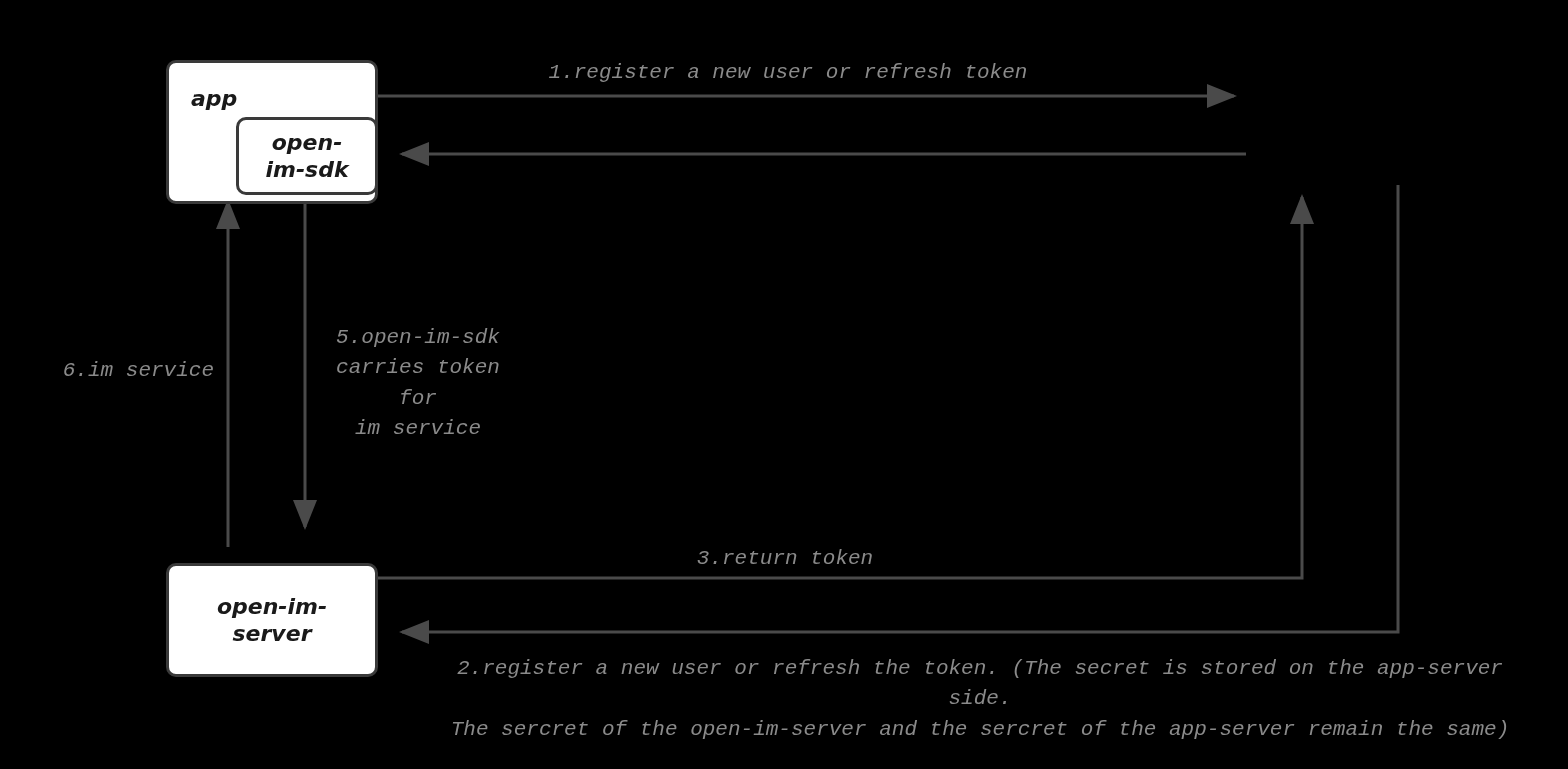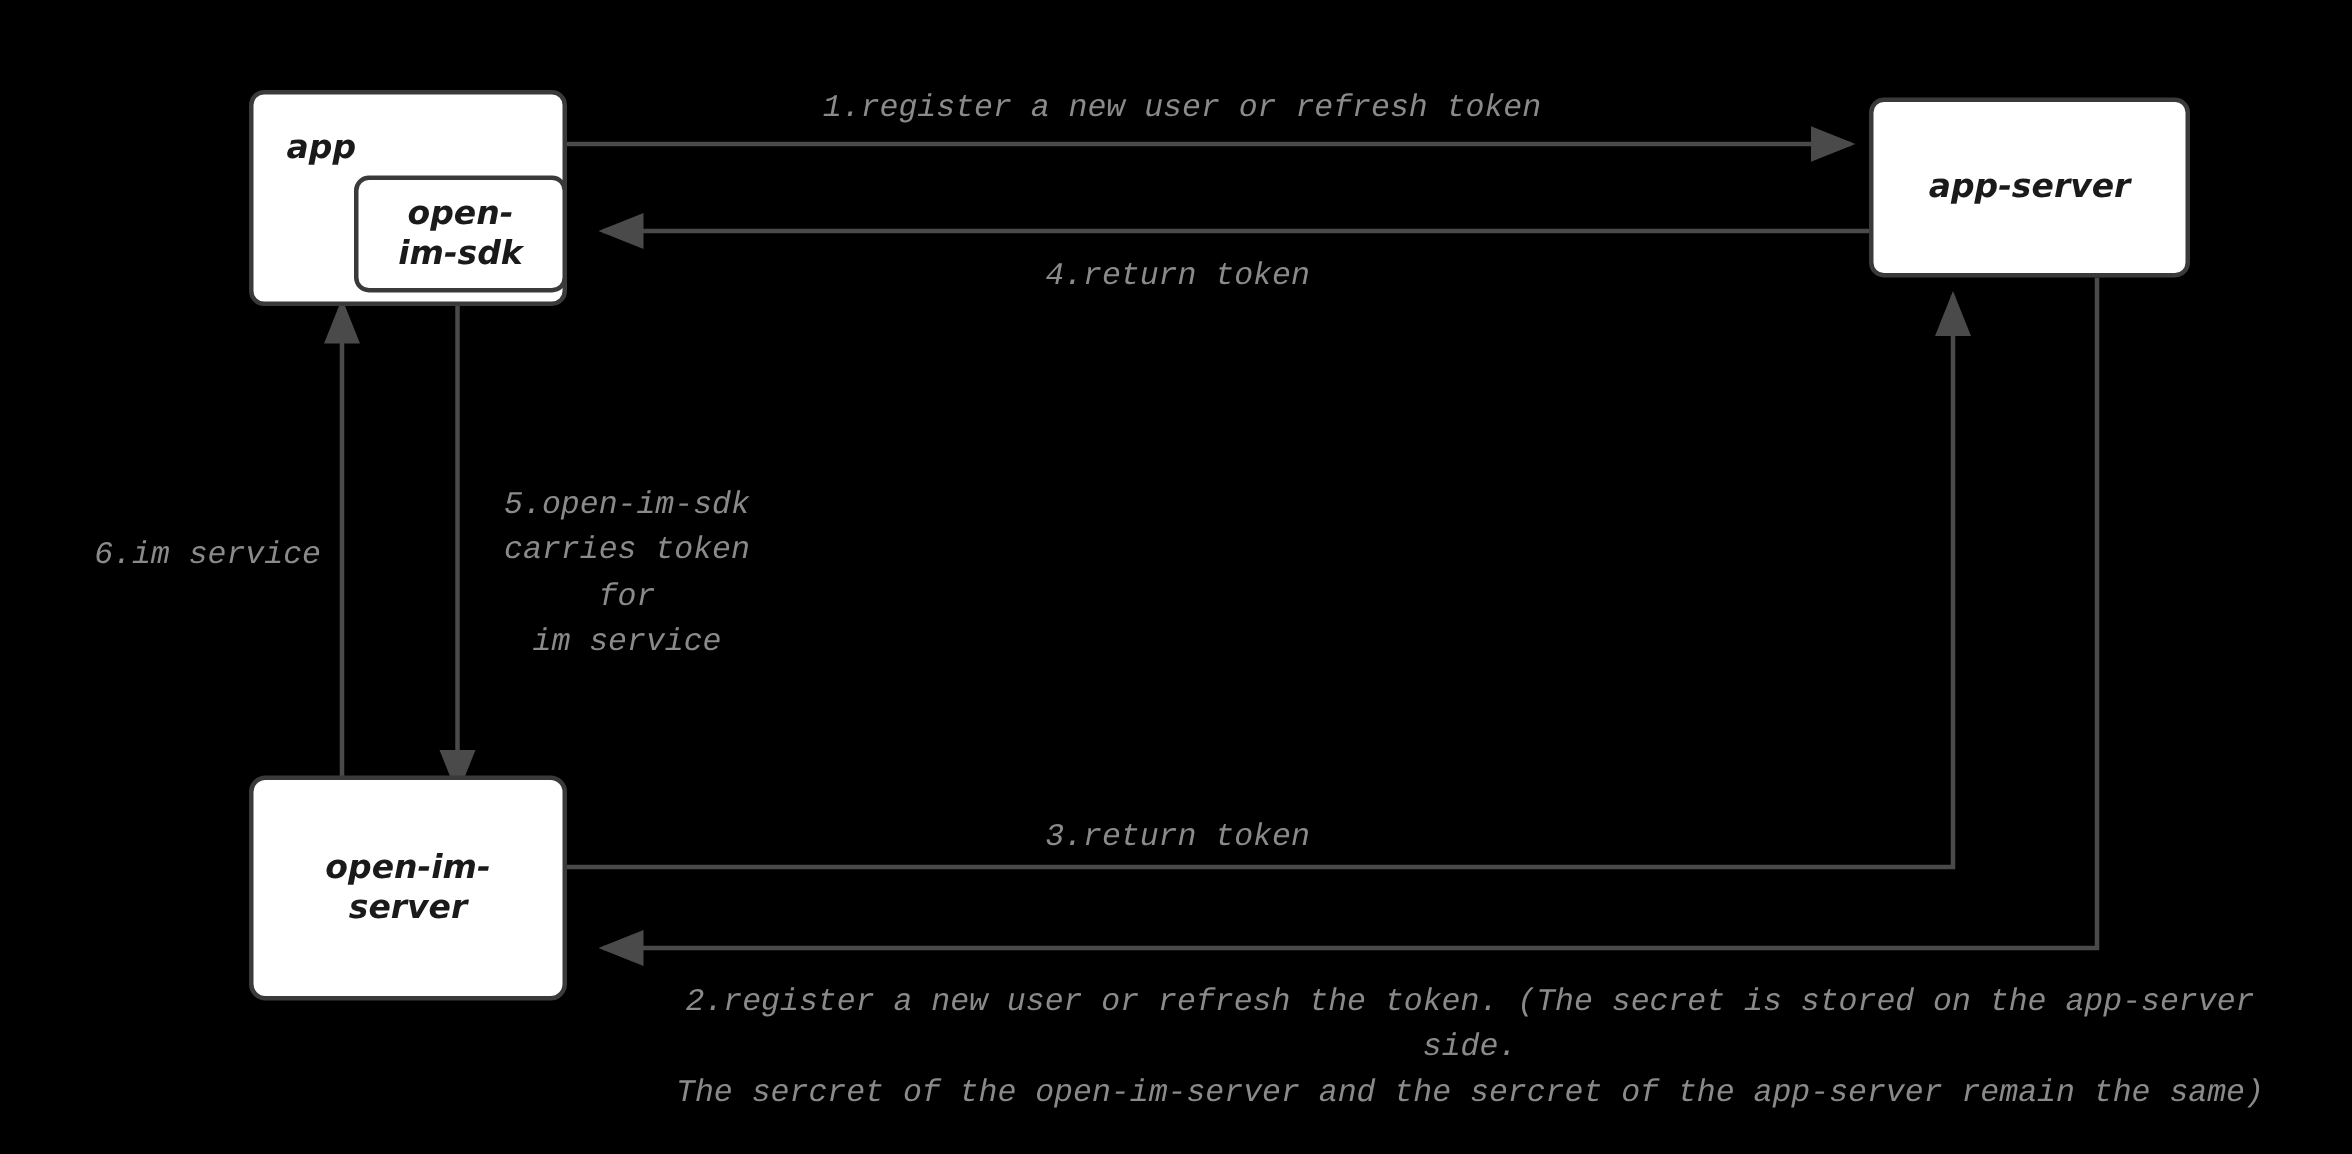--- a/index.html
+++ b/index.html
@@ -58,24 +58,23 @@
     z-index: 3;
   }
   .node-appserver {
     left: 1246px;
     top: 65px;
     width: 214px;
     height: 120px;
   }
   .node-imserver {
     left: 166px;
-    top: 517px;
+    top: 563px;
     width: 212px;
-    height: 150px;
-    border-radius: 11px;
+    height: 114px;
   }
   .edge-label {
     position: absolute;
     color: #8a8a8a;
     font-style: italic;
     font-size: 21px;
     line-height: 1.45;
     white-space: pre-line;
     text-align: center;
     font-family: Liberation Mono, monospace;
@@ -126,31 +125,27 @@
 
   <div class="node node-app">
     <span class="node-label">app</span>
   </div>
 
   <div class="node node-sdk">
     <span class="node-label">open-
 im-sdk</span>
   </div>
 
-  <div class="node node-appserver">
-    <span class="node-label">app-server</span>
-  </div>
 
   <div class="node node-imserver">
     <span class="node-label">open-im-
 server</span>
   </div>
 
   <div class="edge-label lbl-1">1.register a new user or refresh token</div>
-  <div class="edge-label lbl-4">4.return token</div>
   <div class="edge-label lbl-5">5.open-im-sdk
 carries token for
 im service</div>
   <div class="edge-label lbl-6">6.im service</div>
   <div class="edge-label lbl-3">3.return token</div>
   <div class="edge-label lbl-2">2.register a new user or refresh the token. (The secret is stored on the app-server side.
 The sercret of the open-im-server and the sercret of the app-server remain the same)</div>
 
 </div>
 

